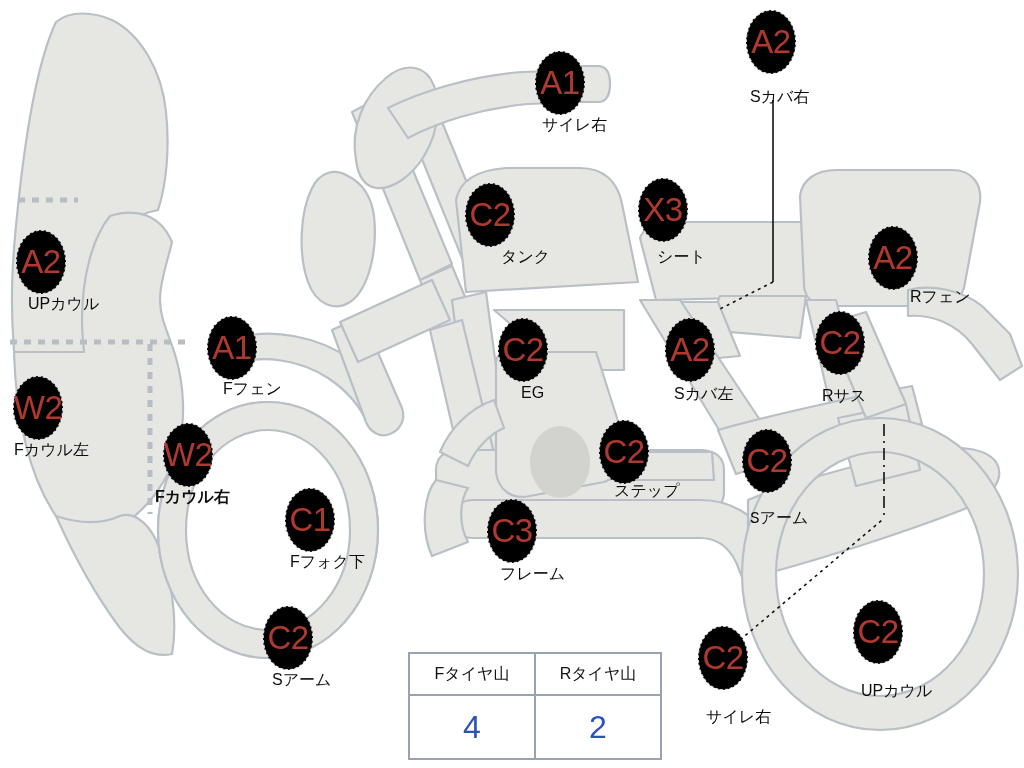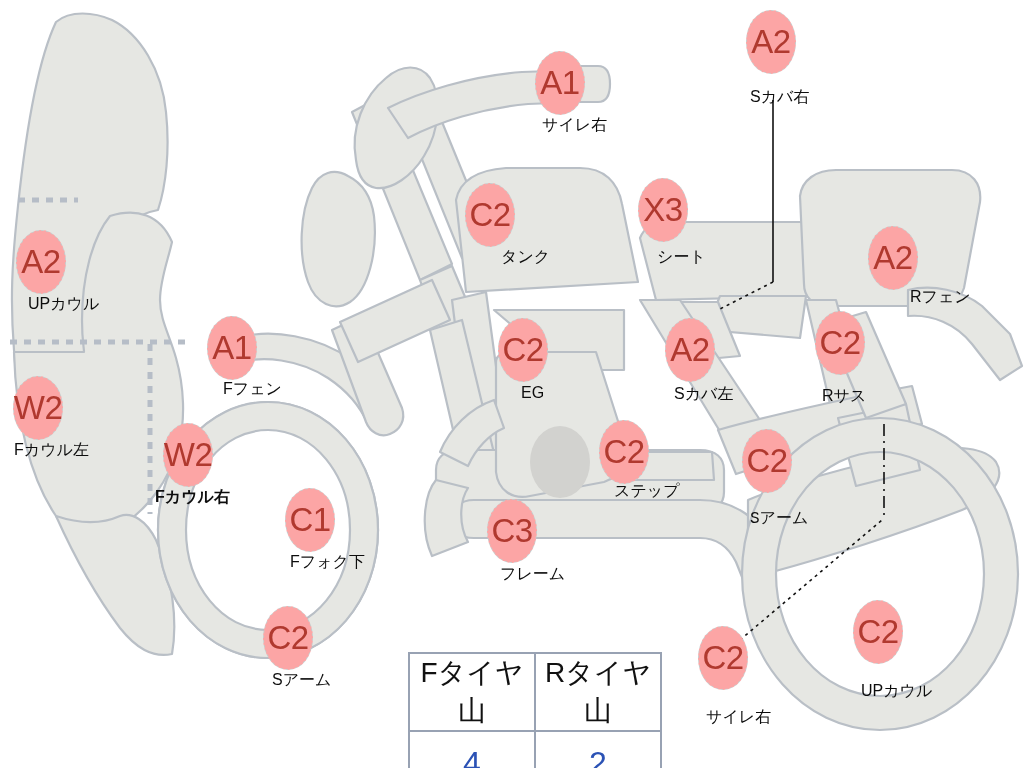--- a/index.html
+++ b/index.html
@@ -26,21 +26,21 @@
     height: 768px;
   }
   
   .marker {
     position: absolute;
     width: 50px;
     height: 64px;
     margin-left: -25px;
     margin-top: -32px;
     border-radius: 50%;
-    background: #fca5a5;
+    background: #000000;
     border: 1.5px dashed #c9c9c9;
     box-sizing: border-box;
     display: flex;
     align-items: center;
     justify-content: center;
     z-index: 20;
   }
   .marker .code {
     font-size: 33px;
     line-height: 1;
@@ -69,21 +69,21 @@
     background: #ffffff;
   }
   #tyre-table th, #tyre-table td {
     border: 2px solid #98a2b3;
     width: 124px;
     height: 44px;
     text-align: center;
     padding: 0;
   }
   #tyre-table th {
-    font-size: 28px;
+    font-size: 16px;
     font-weight: normal;
     color: #111111;
     height: 40px;
   }
   #tyre-table td {
     font-size: 32px;
     color: #2b52b5;
     height: 62px;
   }
 </style>

